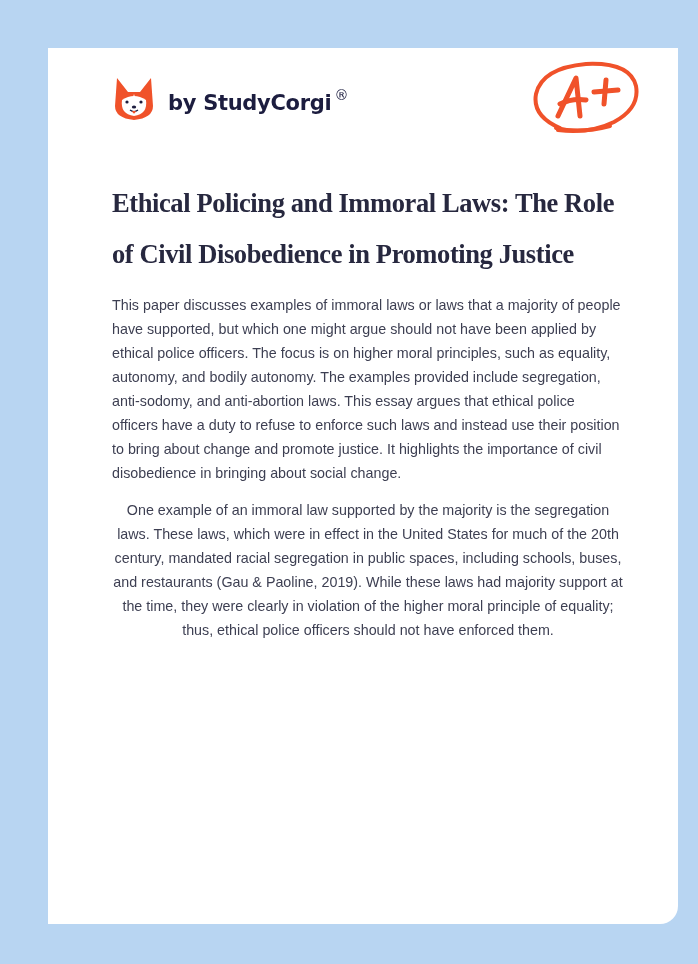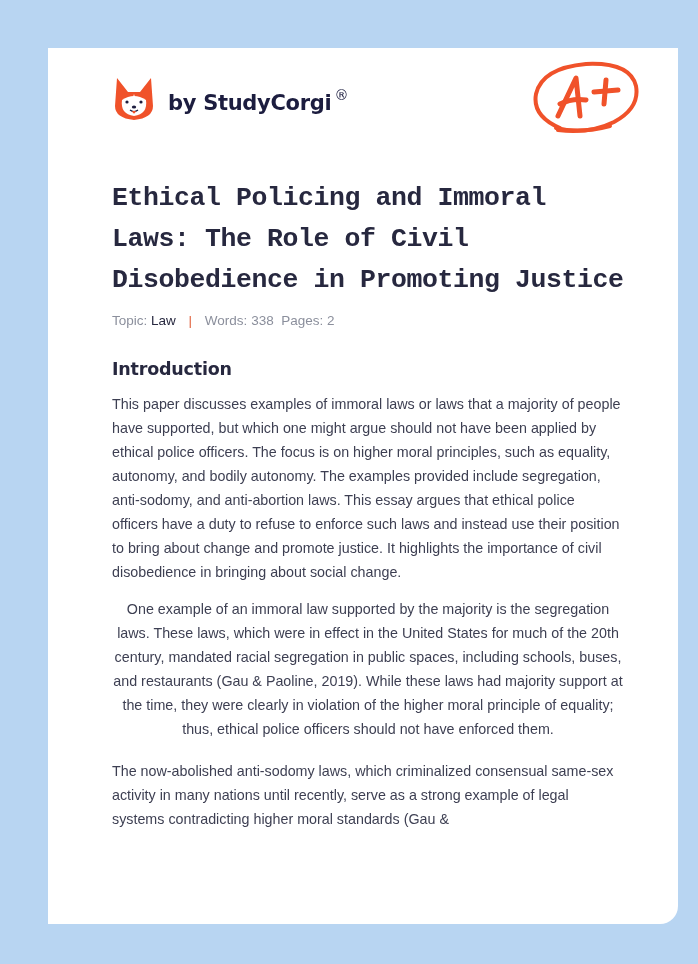--- a/index.html
+++ b/index.html
@@ -21,22 +21,22 @@
   .logo svg { width: 40px; height: 46px; }
   .brand {
     margin-left: 14px; margin-top: 8px;
     font-family: "DejaVu Sans", sans-serif; font-weight: bold;
     font-size: 21px; color: #1c1d3f; letter-spacing: -0.3px;
   }
   .reg { font-size: 14px; font-weight: normal; position: relative; top: -10px; margin-left: 3px; }
   .grade { position: absolute; left: 482px; top: 10px; width: 112px; height: 82px; }
   .content { position: absolute; left: 64px; top: 130px; width: 512px; }
   h1 {
-    margin: 0; font-family: Liberation Mono, monospace; font-weight: bold;
-    font-size: 26.5px; line-height: 41px; color: #27283f; letter-spacing: -0.4px;
+    margin: 0; font-family: Liberation Serif, serif; font-weight: bold;
+    font-size: 26.5px; line-height: 51px; color: #27283f; letter-spacing: -0.4px;
   }
   .meta { margin-top: 12px; font-size: 13.5px; color: #8b8f9c; height: 20px; }
   .meta .val { color: #27283f; }
   .meta .sep { color: #e0603c; margin: 0 9px; }
   h2 {
     margin: 0; font-family: "DejaVu Sans", sans-serif; font-weight: bold;
     font-size: 17.5px; color: #27283f; letter-spacing: -0.2px;
   }
   p {
     margin: 0; font-size: 14.3px; line-height: 24px; color: #3d3f52;
@@ -70,29 +70,18 @@
       <path d="M26 70 Q50 76 80 68" stroke="#f0522a" stroke-width="4" fill="none" stroke-linecap="round"></path>
       <path d="M28 58 L46 20 L50 58" stroke="#f0522a" stroke-width="5" fill="none" stroke-linecap="round" stroke-linejoin="round"></path>
       <path d="M30 46 Q42 40 56 42" stroke="#f0522a" stroke-width="5" fill="none" stroke-linecap="round"></path>
       <path d="M64 34 L88 32" stroke="#f0522a" stroke-width="5" fill="none" stroke-linecap="round"></path>
       <path d="M76 22 L74 46" stroke="#f0522a" stroke-width="5" fill="none" stroke-linecap="round"></path>
     </svg>
   </div>
 
   <div class="content">
     <h1>Ethical Policing and Immoral Laws: The Role of Civil Disobedience in Promoting Justice</h1>
-    <div class="meta">
-      <span>Topic:</span>
-      <span class="val">Law</span>
-      <span class="sep">|</span>
-      <span>Words:</span>
-      <span>338</span>&nbsp;
-      <span>Pages:</span>
-      <span>2</span>
-    </div>
 
-    <h2 class="h-intro">Introduction</h2>
     <p class="p-intro">This paper discusses examples of immoral laws or laws that a majority of people have supported, but which one might argue should not have been applied by ethical police officers. The focus is on higher moral principles, such as equality, autonomy, and bodily autonomy. The examples provided include segregation, anti-sodomy, and anti-abortion laws. This essay argues that ethical police officers have a duty to refuse to enforce such laws and instead use their position to bring about change and promote justice. It highlights the importance of civil disobedience in bringing about social change.</p>
 
     <p class="p-ex1">One example of an immoral law supported by the majority is the segregation laws. These laws, which were in effect in the United States for much of the 20th century, mandated racial segregation in public spaces, including schools, buses, and restaurants (Gau &amp; Paoline, 2019). While these laws had majority support at the time, they were clearly in violation of the higher moral principle of equality; thus, ethical police officers should not have enforced them.</p>
-    <p class="p-ex2">The now-abolished anti-sodomy laws, which criminalized consensual same-sex activity in many nations until recently, serve as a strong example of legal systems contradicting higher moral standards (Gau &amp;</p>
   </div>
 </div>
 
 </body></html>

